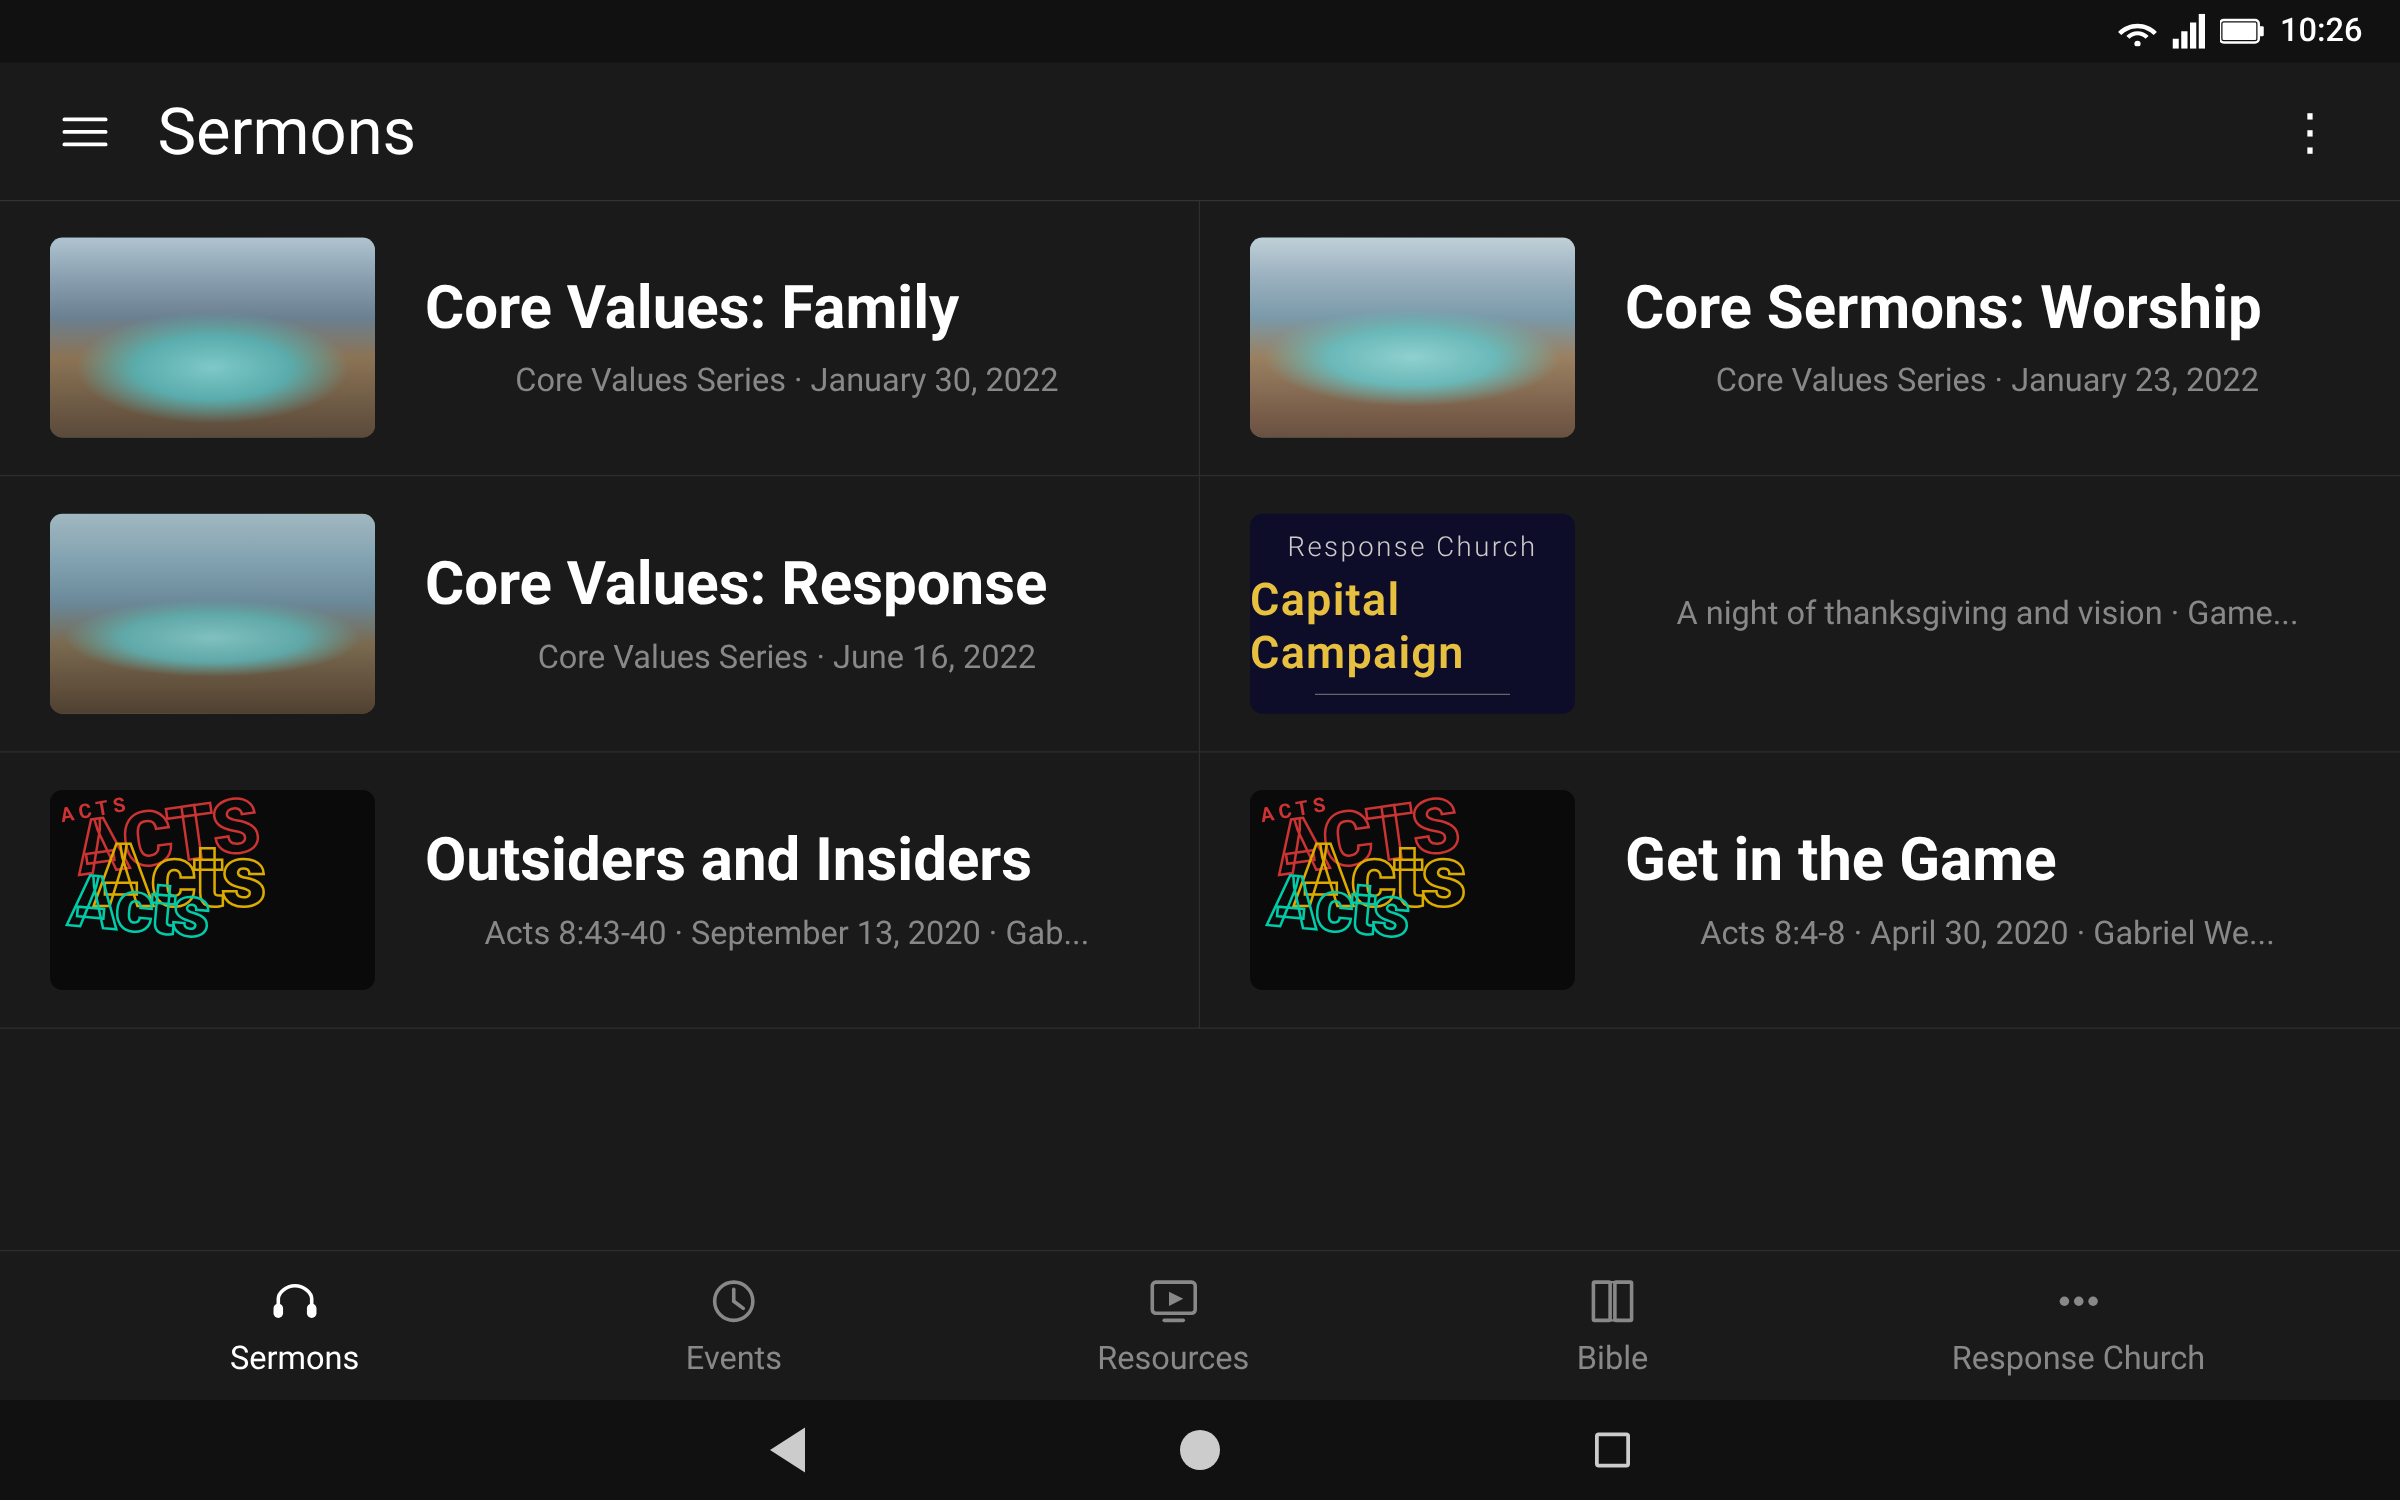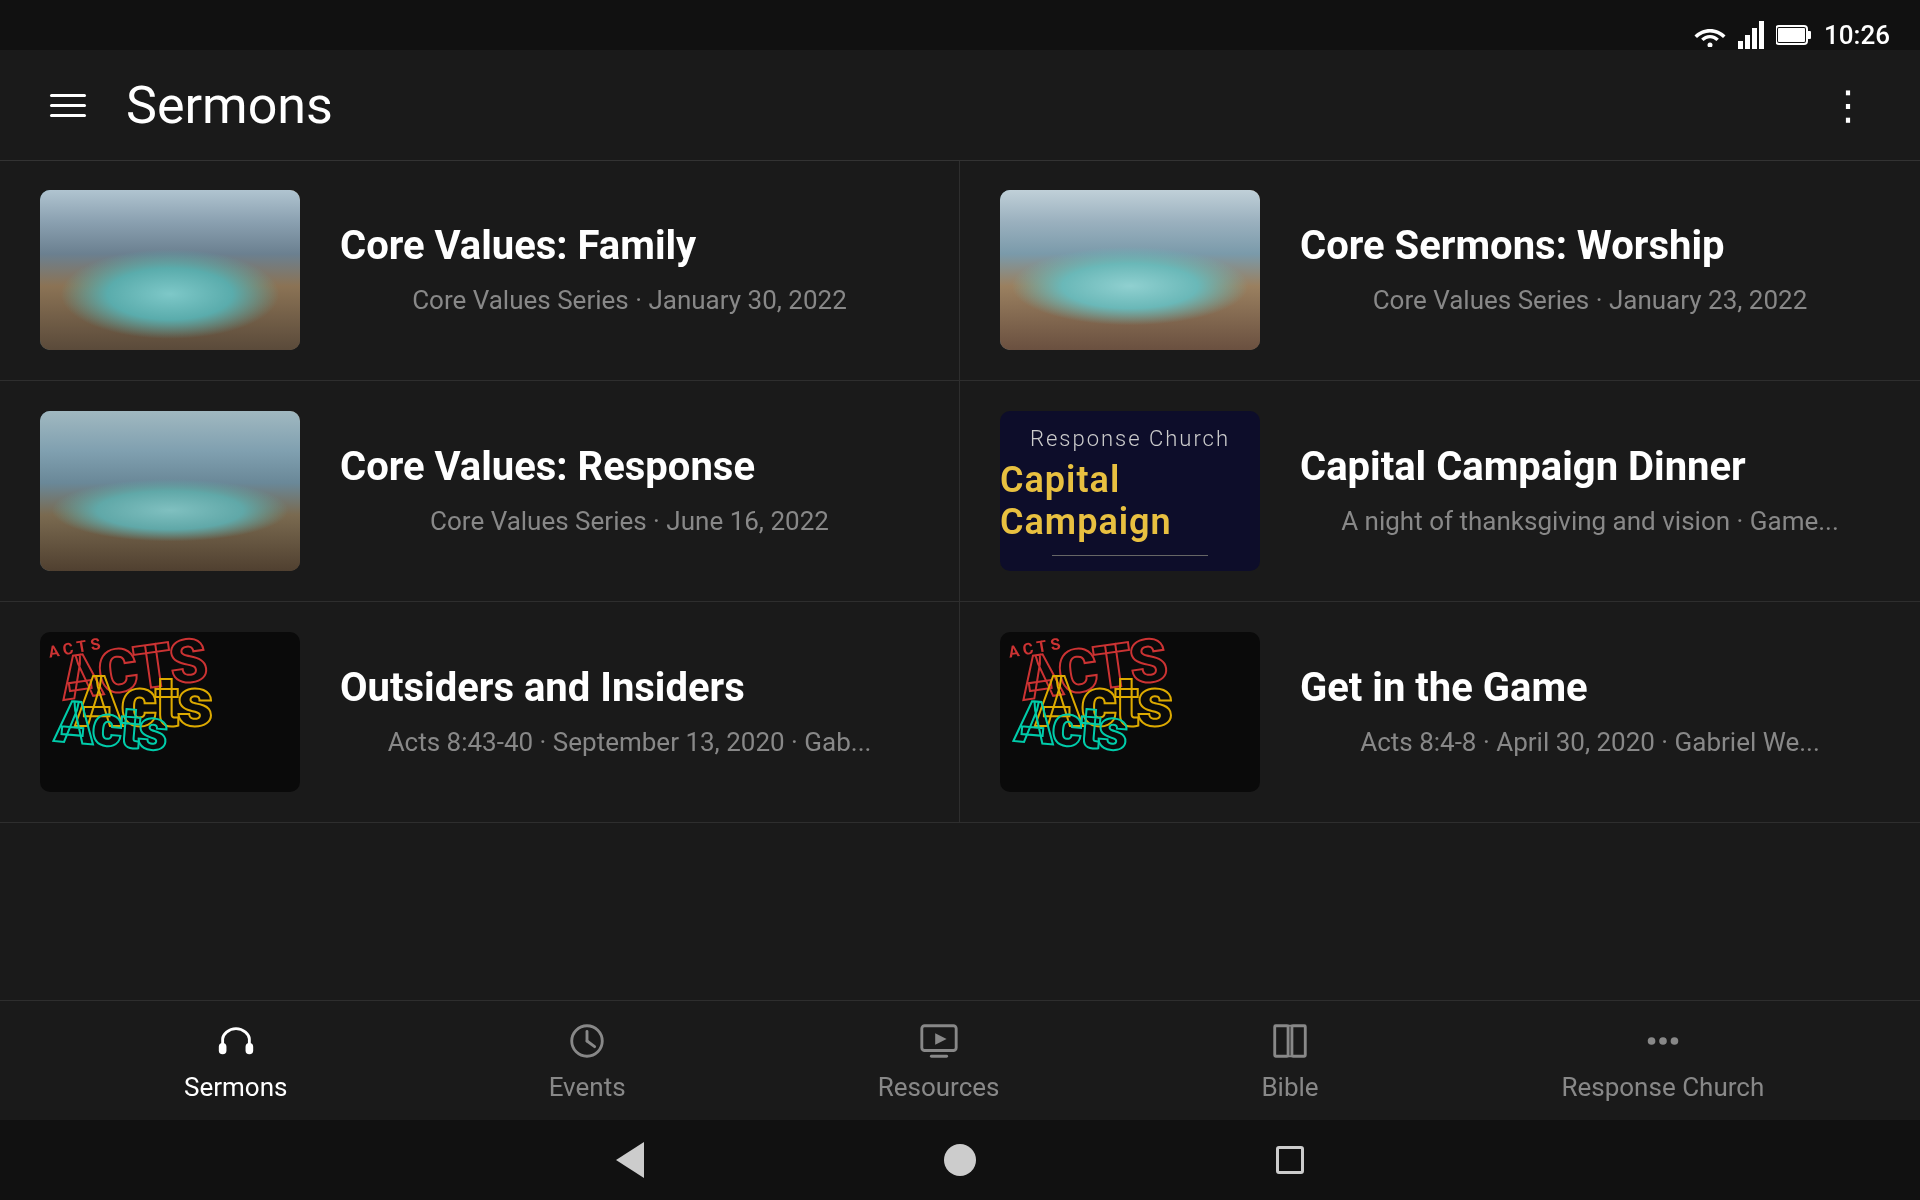--- a/index.html
+++ b/index.html
@@ -16,21 +16,21 @@
 
     
     .status-bar {
       position: absolute;
       top: 0;
       left: 0;
       right: 0;
       height: 50px;
       background: #111111;
       display: flex;
-      align-items: flex-end;
+      align-items: center;
       justify-content: flex-end;
       padding: 0 30px;
       gap: 15px;
       z-index: 100;
     }
 
     .status-bar .time {
       color: #ffffff;
       font-size: 26px;
       font-weight: 500;
@@ -139,21 +139,21 @@
       flex-shrink: 0;
       overflow: hidden;
       position: relative;
     }
 
     .sermon-info {
       flex: 1;
     }
 
     .sermon-title {
-      font-size: 40px;
+      font-size: 48px;
       font-weight: 700;
       color: #ffffff;
       margin-bottom: 12px;
       line-height: 1.2;
     }
 
     .sermon-meta {
       font-size: 26px;
       color: #888888;
       line-height: 1.4;
@@ -459,21 +459,20 @@
       </div>
     </div>
 
     <div class="sermon-item">
       <div class="sermon-thumbnail thumb-capital">
         <span class="capital-church-text">Response Church</span>
         <span class="capital-campaign-text">Capital Campaign</span>
         <div class="capital-underline"></div>
       </div>
       <div class="sermon-info">
-        <div class="sermon-title">Capital Campaign Dinner</div>
         <div class="sermon-meta">
           <span>A night of thanksgiving and vision</span>
           <span> · </span>
           <span>Game...</span>
         </div>
       </div>
     </div>
 
     <div class="sermon-item">
       <div class="sermon-thumbnail thumb-acts">

